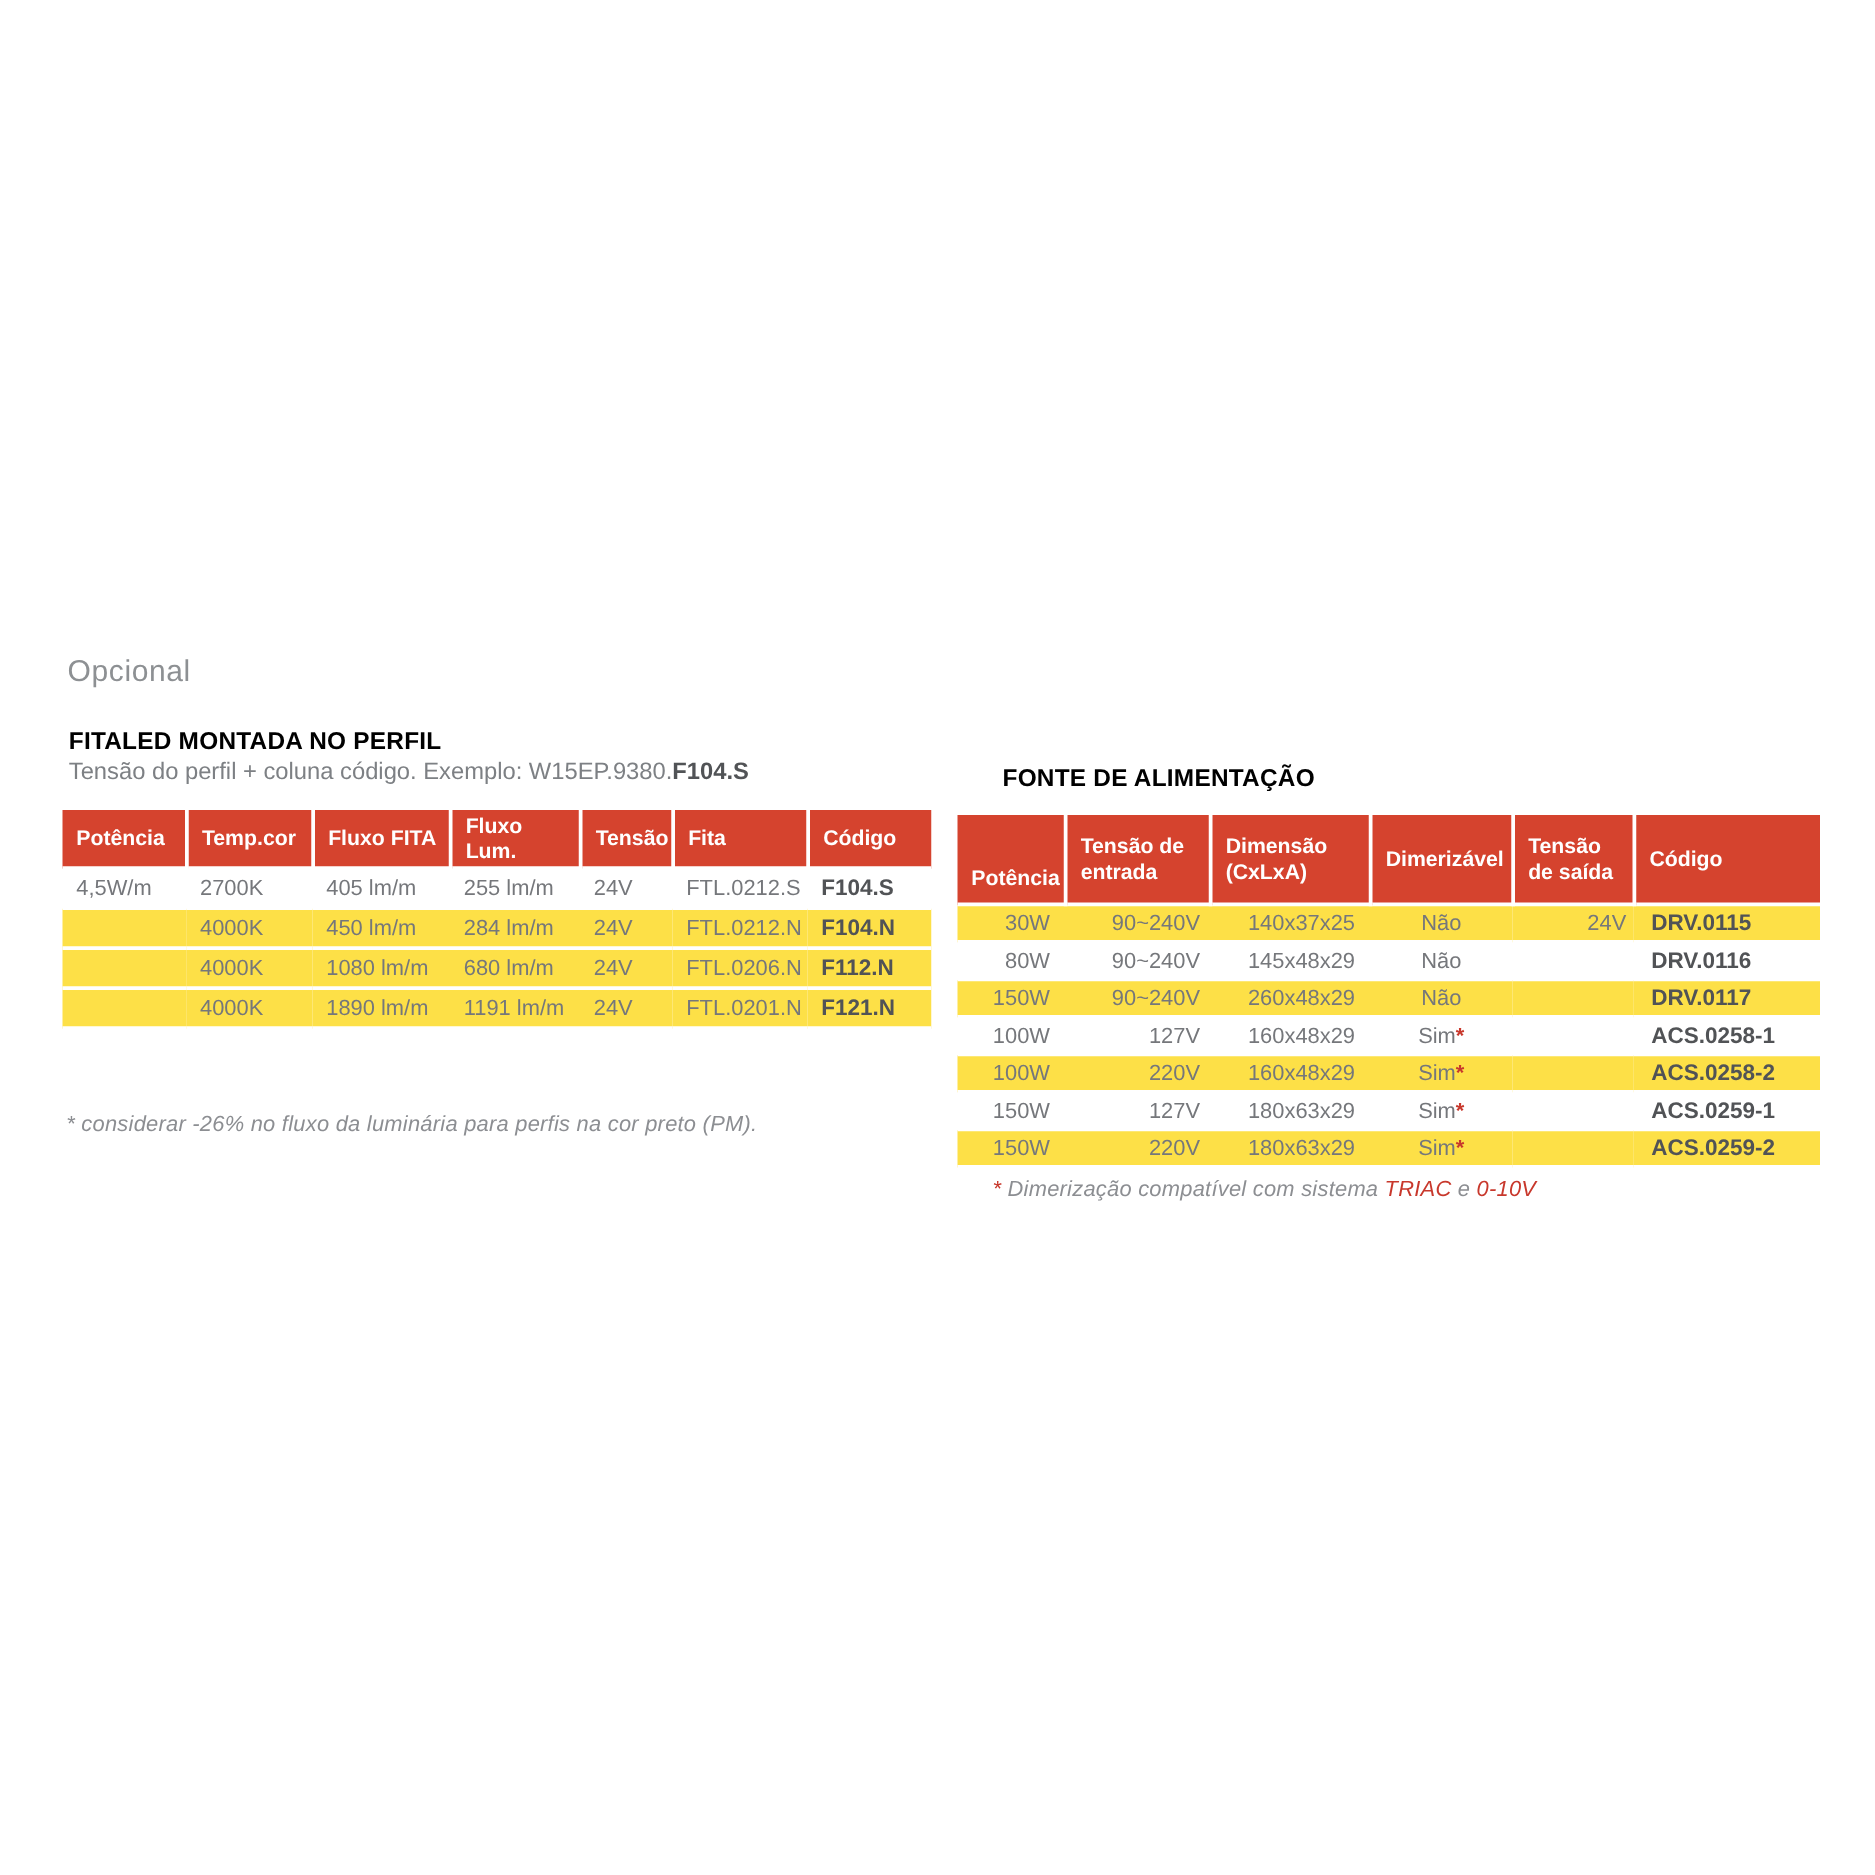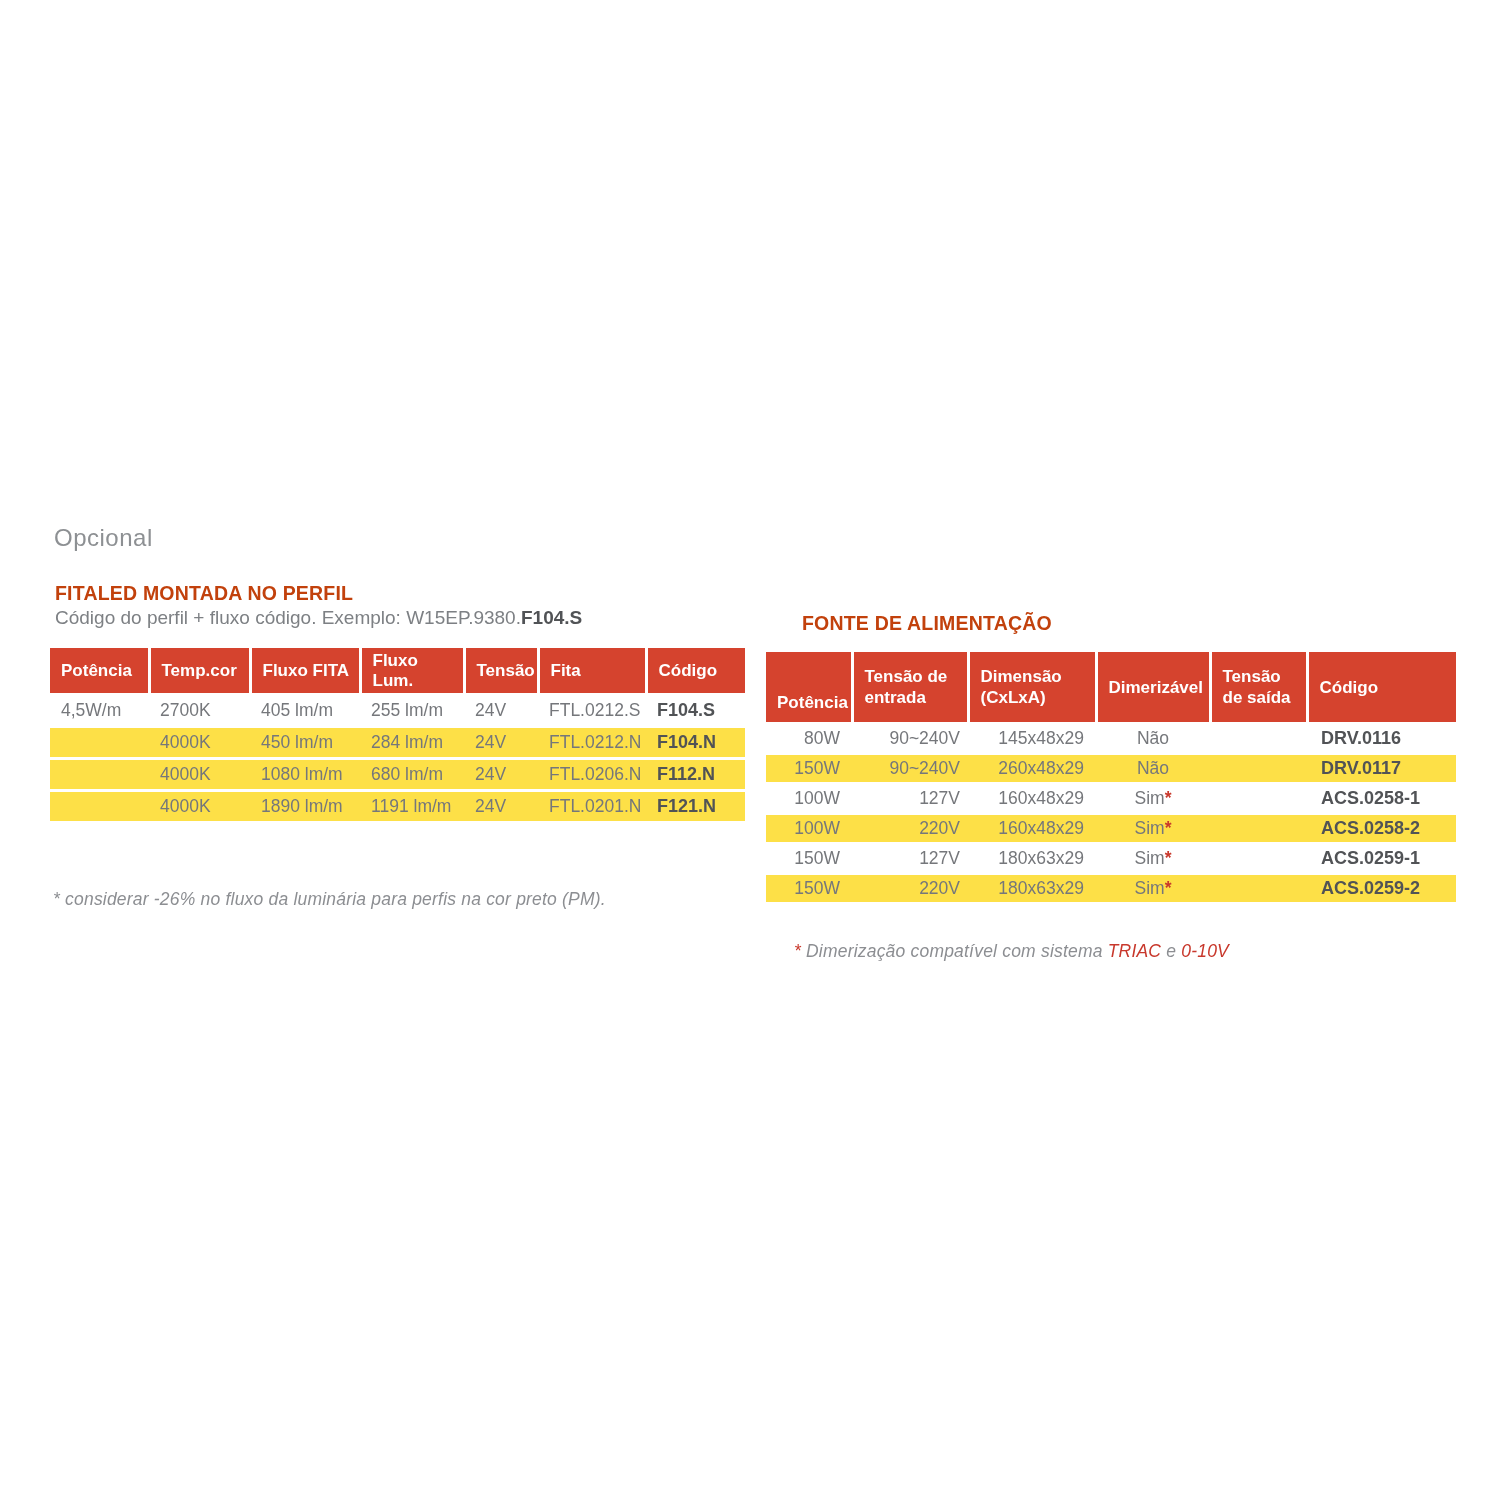--- a/index.html
+++ b/index.html
@@ -10,21 +10,21 @@
     color:#76787c;
   }
   .abs{position:absolute;}
 
   
   .opcional{
     left:54px;top:524px;
     font-size:24px;font-weight:400;color:#8d9093;letter-spacing:0.5px;
   }
   .h-red{
-    font-size:19.5px;font-weight:700;color:#c2410c;letter-spacing:0.2px;
+    font-size:19.5px;font-weight:700;color:#000000;letter-spacing:0.2px;
   }
   .fitaled-h{left:55px;top:582px;}
   .fonte-h{left:802px;top:612px;}
   .fitaled-sub{
     left:55px;top:607px;
     font-size:19px;color:#7d8084;
   }
   .fitaled-sub b{color:#515356;font-weight:700;}
 
   
@@ -74,21 +74,21 @@
   .fonte-foot .red{color:#c8382c;}
   .fonte-foot .star{color:#c8382c;margin-right:5px;font-style:italic;}
 </style>
 </head>
 <body>
 
 <div class="abs opcional">Opcional</div>
 
 <div class="abs h-red fitaled-h">FITALED MONTADA NO PERFIL</div>
 
-<div class="abs fitaled-sub"><span>Código do perfil + fluxo código. Exemplo: W15EP.9380.</span><b>F104.S</b></div>
+<div class="abs fitaled-sub"><span>Tensão do perfil + coluna código. Exemplo: W15EP.9380.</span><b>F104.S</b></div>
 
 <table class="abs tbl-left">
   <colgroup>
     <col style="width:99px">
       <col style="width:101px">
       <col style="width:110px">
     <col style="width:104px">
       <col style="width:74px">
       <col style="width:108px">
       <col style="width:99px">
@@ -179,20 +179,28 @@
           <span class="hl">Tensão</span>
           <span class="hl">de saída</span>
         </th>
       <th>
           <span class="hl">Código</span>
           <span class="hl"></span>
         </th>
     </tr>
   </thead>
   <tbody>
+    <tr class="shade">
+      <td class="ta-r pr12">30W</td>
+      <td class="ta-r pr8">90~240V</td>
+      <td class="ta-r pr12">140x37x25</td>
+      <td class="ta-c"><span>Não</span><span class="mark"></span></td>
+      <td class="ta-r pr6">24V</td>
+      <td class="code">DRV.0115</td>
+    </tr>
     <tr>
       <td class="ta-r pr12">80W</td>
       <td class="ta-r pr8">90~240V</td>
       <td class="ta-r pr12">145x48x29</td>
       <td class="ta-c"><span>Não</span><span class="mark"></span></td>
       <td class="ta-r pr6"></td>
       <td class="code">DRV.0116</td>
     </tr>
     <tr class="shade">
       <td class="ta-r pr12">150W</td>

